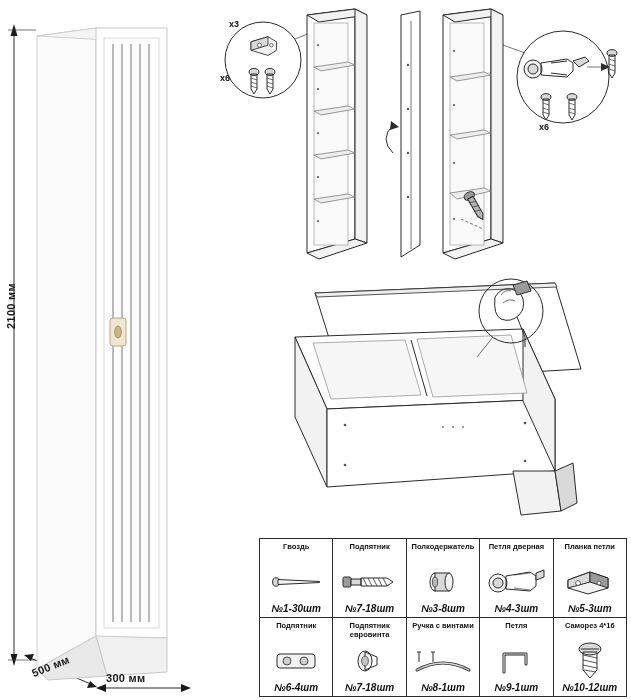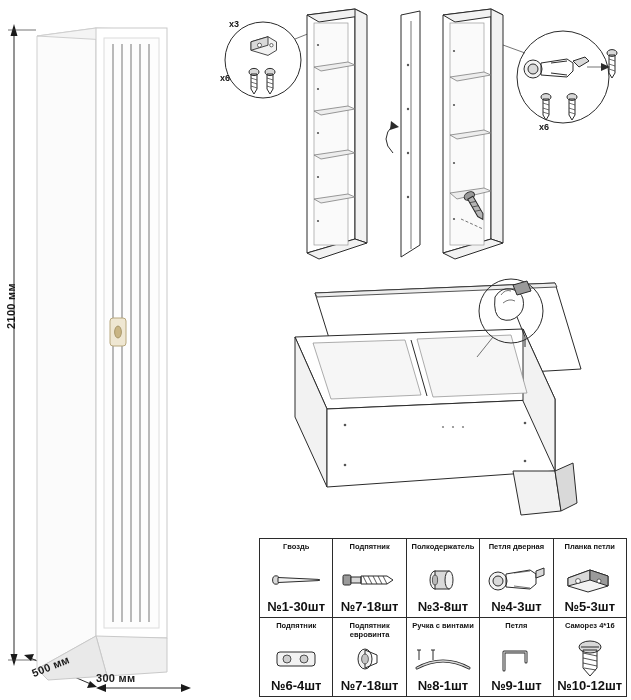--- a/index.html
+++ b/index.html
@@ -35,21 +35,21 @@
     width: 70px;
     text-align: center;
   }
   #dim-depth {
     left: 30px;
     top: 668px;
     transform: rotate(-22deg);
     transform-origin: left top;
   }
   #dim-width {
-    left: 96px;
+    left: 106px;
     top: 672px;
   }
   
   .qty {
     position: absolute;
     font-size: 9px;
     font-weight: bold;
     color: #141414;
     white-space: nowrap;
   }
@@ -87,23 +87,24 @@
     min-height: 18px;
   }
   .cell-art {
     flex: 1;
     display: flex;
     align-items: center;
     justify-content: center;
     width: 100%;
   }
   .cell-code {
-    font-size: 13px;
+    font-size: 10px;
     font-weight: bold;
     color: #111;
+    font-style: italic;
   }
   svg { display: block; }
   .ln { fill: none; stroke: #2b2b2b; stroke-width: 1; }
   .ln-thin { fill: none; stroke: #3a3a3a; stroke-width: .7; }
   .fill-lt { fill: #f2f2f2; stroke: #2b2b2b; stroke-width: 1; }
   .fill-md { fill: #d9d9d9; stroke: #2b2b2b; stroke-width: 1; }
   .fill-dk { fill: #9a9a9a; stroke: #2b2b2b; stroke-width: 1; }
   .fill-w  { fill: #ffffff; stroke: #2b2b2b; stroke-width: 1; }
 </style>
 </head>

